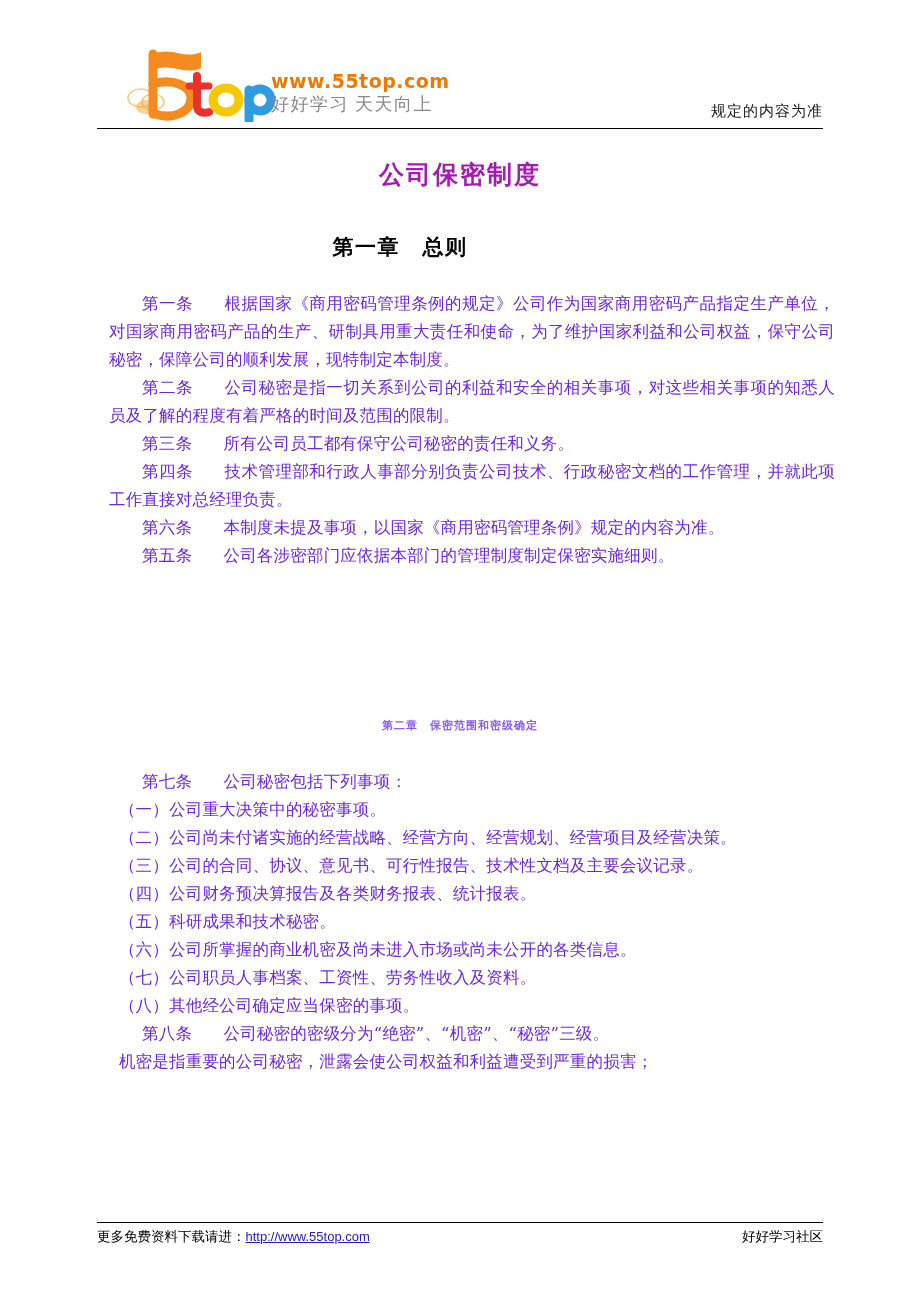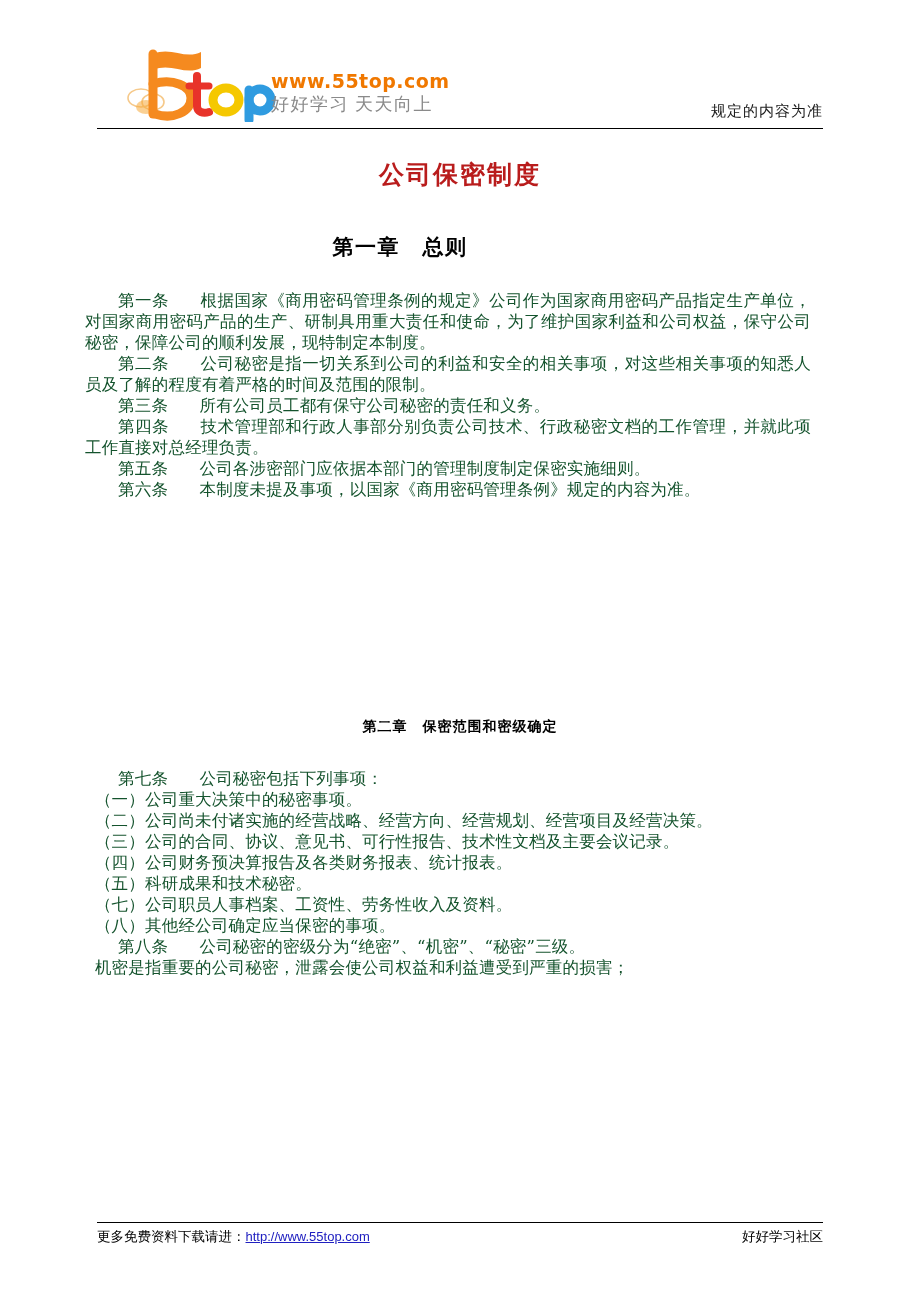--- a/index.html
+++ b/index.html
@@ -88,55 +88,55 @@
   .doc-title {
     position: absolute;
     left: 0;
     top: 158px;
     width: 920px;
     text-align: center;
     font-family: "DejaVu Sans", "Liberation Sans", sans-serif;
     font-size: 25px;
     font-weight: bold;
     letter-spacing: 2px;
-    color: #b91c1c;
+    color: #a21caf;
   }
   .chapter-one {
     position: absolute;
     left: 0;
     top: 233px;
     width: 800px;
     text-align: center;
     font-family: "DejaVu Sans", "Liberation Sans", sans-serif;
     font-size: 21px;
     font-weight: bold;
     letter-spacing: 1.5px;
     color: #000;
   }
   .chapter-two {
     position: absolute;
     left: 0;
     top: 718px;
     width: 920px;
     text-align: center;
     font-family: "DejaVu Sans", "Liberation Sans", sans-serif;
-    font-size: 14px;
+    font-size: 11px;
     font-weight: bold;
     letter-spacing: 1px;
-    color: #000000;
+    color: #8b5cf6;
   }
 
   
   .body-block {
     position: absolute;
-    left: 85px;
+    left: 109px;
     width: 726px;
     font-size: 16.5px;
-    line-height: 21px;
-    color: #14532d;
+    line-height: 28px;
+    color: #6d28d9;
     text-align: justify;
     letter-spacing: 0.2px;
   }
   #block-ch1 { top: 290px; }
   #block-ch2 { top: 768px; }
 
   .para {
     margin: 0;
     text-indent: 2em;
   }
@@ -236,38 +236,39 @@
     <p class="para">
       <span class="art-label">第二条</span><span class="art-gap"></span><span>公司秘密是指一切关系到公司的利益和安全的相关事项，对这些相关事项的知悉人员及了解的程度有着严格的时间及范围的限制。</span>
     </p>
     <p class="para">
       <span class="art-label">第三条</span><span class="art-gap"></span><span>所有公司员工都有保守公司秘密的责任和义务。</span>
     </p>
     <p class="para">
       <span class="art-label">第四条</span><span class="art-gap"></span><span>技术管理部和行政人事部分别负责公司技术、行政秘密文档的工作管理，并就此项工作直接对总经理负责。</span>
     </p>
     <p class="para">
+      <span class="art-label">第六条</span><span class="art-gap"></span><span>本制度未提及事项，以国家《商用密码管理条例》规定的内容为准。</span>
+    </p>
+    <p class="para">
       <span class="art-label">第五条</span><span class="art-gap"></span><span>公司各涉密部门应依据本部门的管理制度制定保密实施细则。</span>
-    </p>
-    <p class="para">
-      <span class="art-label">第六条</span><span class="art-gap"></span><span>本制度未提及事项，以国家《商用密码管理条例》规定的内容为准。</span>
     </p>
   </div>
 
   <div class="chapter-two">第二章　保密范围和密级确定</div>
 
   <div class="body-block" id="block-ch2">
     <p class="para">
       <span class="art-label">第七条</span><span class="art-gap"></span><span>公司秘密包括下列事项：</span>
     </p>
     <p class="item">（一）公司重大决策中的秘密事项。</p>
     <p class="item">（二）公司尚未付诸实施的经营战略、经营方向、经营规划、经营项目及经营决策。</p>
     <p class="item">（三）公司的合同、协议、意见书、可行性报告、技术性文档及主要会议记录。</p>
     <p class="item">（四）公司财务预决算报告及各类财务报表、统计报表。</p>
     <p class="item">（五）科研成果和技术秘密。</p>
+    <p class="item">（六）公司所掌握的商业机密及尚未进入市场或尚未公开的各类信息。</p>
     <p class="item">（七）公司职员人事档案、工资性、劳务性收入及资料。</p>
     <p class="item">（八）其他经公司确定应当保密的事项。</p>
     <p class="para">
       <span class="art-label">第八条</span><span class="art-gap"></span><span>公司秘密的密级分为“绝密”、“机密”、“秘密”三级。</span>
     </p>
     <p class="item">机密是指重要的公司秘密，泄露会使公司权益和利益遭受到严重的损害；</p>
   </div>
 
   <div class="footer-rule"></div>
   <div class="footer">

